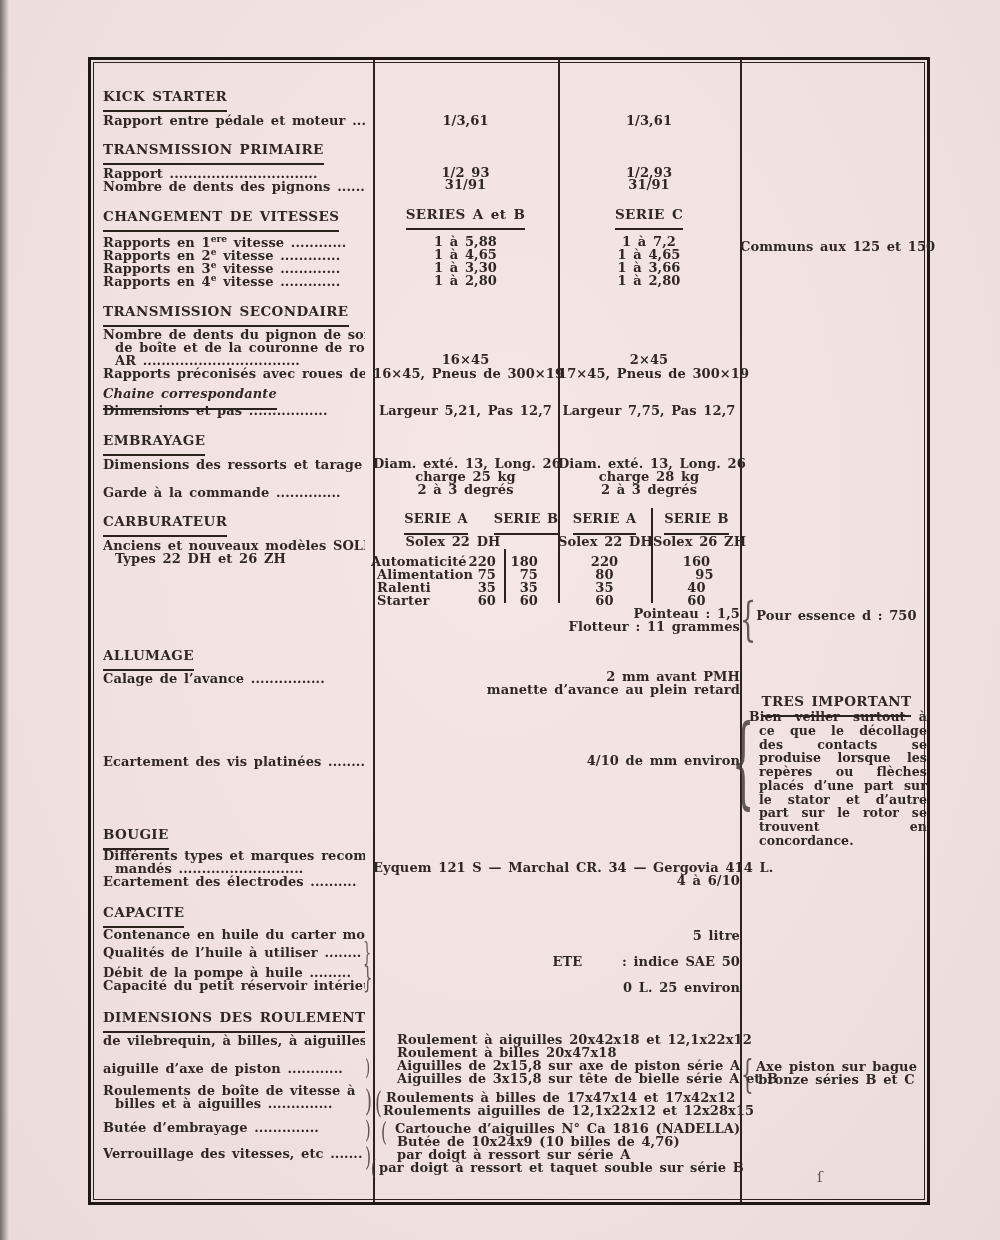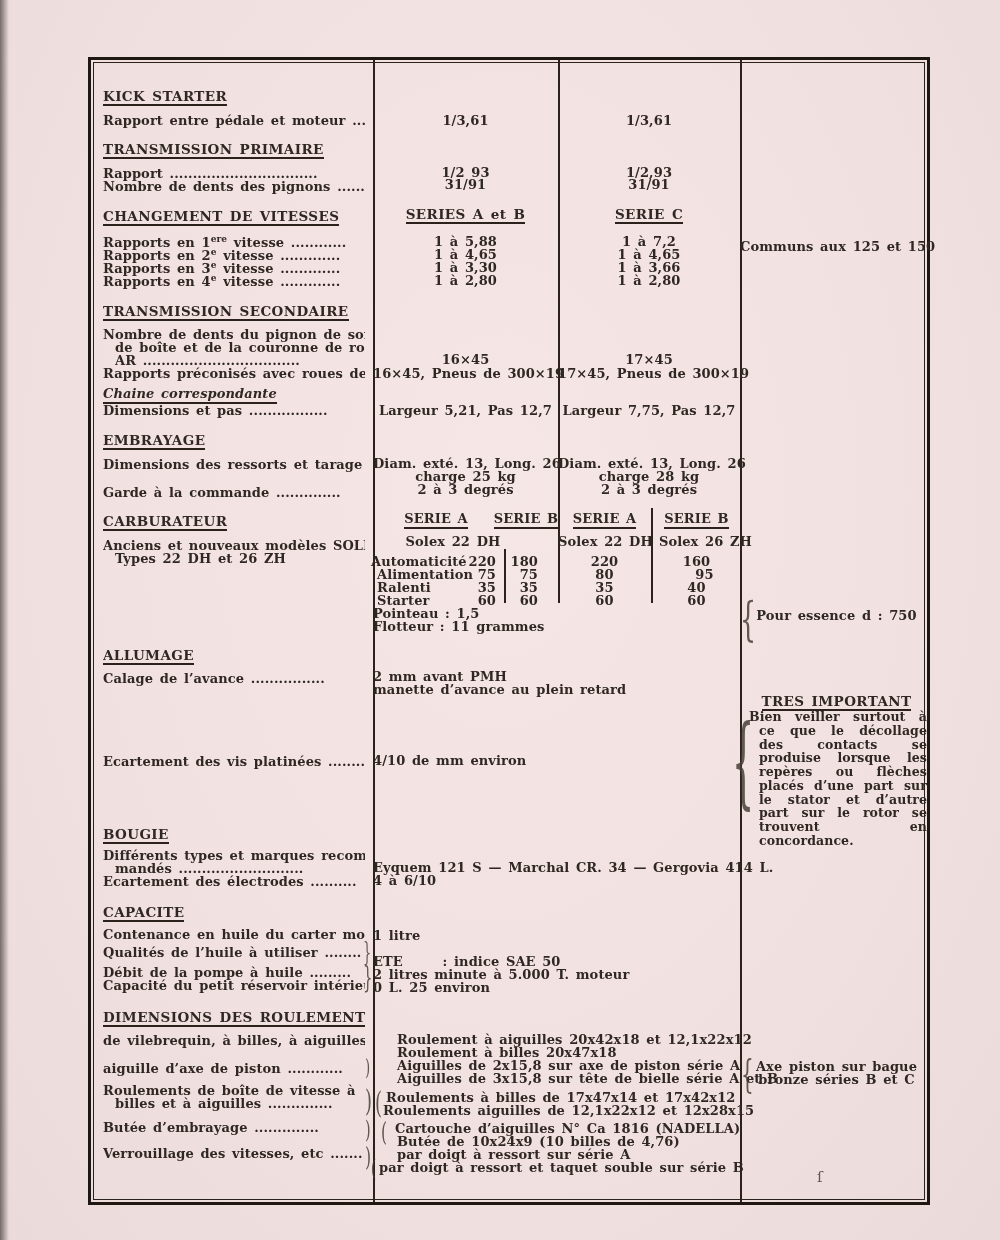--- a/index.html
+++ b/index.html
@@ -21,25 +21,25 @@
     box-sizing:border-box;
   }
   .sheet::after{
     content:"";position:absolute;inset:2px;border:1px solid #2a221b;pointer-events:none;
   }
   .vline{position:absolute;width:1.5px;background:#2a221b;}
   .cell{position:absolute;white-space:nowrap;font-size:13px;font-weight:700;word-spacing:2px;letter-spacing:.1px;line-height:1.05;}
   .lbl{left:12px;width:262px;overflow:hidden;}
   .lbl2{left:24px;width:250px;overflow:hidden;}
   .head{font-size:13.5px;letter-spacing:.4px;}
-  .u{border-bottom:2px solid #2a221b;padding-bottom:1px;display:inline-block;}
+  .u{border-bottom:2px solid #2a221b;padding-bottom:7px;display:inline-block;}
   .it{font-style:italic;}
   .va{left:282px;width:185px;text-align:center;}
   .vb{left:467px;width:182px;text-align:center;}
-  .vs{left:282px;width:367px;text-align:left;}
+  .vs{left:282px;width:367px;text-align:right;}
   .vn{left:649px;width:193px;text-align:center;}
   .rt{text-align:right;}
   .note-body{
     left:658px;width:178px;font-size:12.5px;font-weight:700;
     text-align:justify;white-space:normal;line-height:1.1;
     padding-left:10px;text-indent:-10px;box-sizing:border-box;
   }
   .brace{position:absolute;font-weight:400;color:#48403a;opacity:.85;transform-origin:top left;line-height:1;}
   .pre{white-space:pre;}
   sup{font-size:9px;}
@@ -142,50 +142,49 @@
     <div class="cell rt" style="left:407px;width:40px;top:534px">60</div>
 
     <div class="cell vb" style="top:54px">1/3,61</div>
     <div class="cell vb" style="top:106px">1/2,93</div>
     <div class="cell vb" style="top:118px">31/91</div>
     <div class="cell vb head" style="top:147px"><span class="u">SERIE C</span></div>
     <div class="cell vb" style="top:175px">1 à 7,2</div>
     <div class="cell vb" style="top:188px">1 à 4,65</div>
     <div class="cell vb" style="top:201px">1 à 3,66</div>
     <div class="cell vb" style="top:214px">1 à 2,80</div>
-    <div class="cell vb" style="top:293px">17×45</div>
+    <div class="cell vb" style="top:293px">2×45</div>
     <div class="cell vb" style="top:307px">17×45, Pneus de 300×19</div>
     <div class="cell vb" style="top:344px">Largeur 7,75, Pas 12,7</div>
     <div class="cell vb" style="top:397px">Diam. exté. 13, Long. 26</div>
     <div class="cell vb" style="top:410px">charge 28 kg</div>
     <div class="cell vb" style="top:423px">2 à 3 degrés</div>
 
     <div class="cell" style="left:467px;width:93px;top:452px;text-align:center"><span class="u">SERIE A</span></div>
     <div class="cell" style="left:562px;width:87px;top:452px;text-align:center"><span class="u">SERIE B</span></div>
     <div class="cell" style="left:467px;width:93px;top:475px;text-align:center">Solex 22 DH</div>
-    <div class="cell" style="left:562px;width:99px;top:475px;text-align:right">Solex 26 ZH</div>
+    <div class="cell" style="left:562px;width:99px;top:475px;text-align:left">Solex 26 ZH</div>
     <div class="cell" style="left:467px;width:93px;top:495px;text-align:center">220</div>
     <div class="cell" style="left:562px;width:87px;top:495px;text-align:center">160</div>
     <div class="cell" style="left:467px;width:93px;top:508px;text-align:center">80</div>
     <div class="cell" style="left:562px;width:103px;top:508px;text-align:center">95</div>
     <div class="cell" style="left:467px;width:93px;top:521px;text-align:center">35</div>
     <div class="cell" style="left:562px;width:87px;top:521px;text-align:center">40</div>
     <div class="cell" style="left:467px;width:93px;top:534px;text-align:center">60</div>
     <div class="cell" style="left:562px;width:87px;top:534px;text-align:center">60</div>
 
     <div class="cell vs" style="top:547px">Pointeau : 1,5</div>
     <div class="cell vs" style="top:560px">Flotteur : 11 grammes</div>
     <div class="cell vs" style="top:610px">2 mm avant PMH</div>
     <div class="cell vs" style="top:623px">manette d’avance au plein retard</div>
     <div class="cell vs" style="top:694px">4/10 de mm environ</div>
     <div class="cell vs" style="top:801px">Eyquem 121 S — Marchal CR. 34 — Gergovia 414 L.</div>
     <div class="cell vs" style="top:814px">4 à 6/10</div>
-    <div class="cell vs" style="top:869px">1 litre</div>
+    <div class="cell vs" style="top:869px">5 litre</div>
     <div class="cell vs pre" style="top:895px">ETE      : indice SAE 50</div>
-    <div class="cell vs" style="top:908px">2 litres minute à 5.000 T. moteur</div>
     <div class="cell vs" style="top:921px">0 L. 25 environ</div>
 
     <div class="cell" style="left:306px;top:973px">Roulement à aiguilles 20x42x18 et 12,1x22x12</div>
     <div class="cell" style="left:306px;top:986px">Roulement à billes 20x47x18</div>
     <div class="cell" style="left:306px;top:999px">Aiguilles de 2x15,8 sur axe de piston série A</div>
     <div class="cell" style="left:306px;top:1012px">Aiguilles de 3x15,8 sur tête de bielle série A et B</div>
     <div class="cell" style="left:295px;top:1031px">Roulements à billes de 17x47x14 et 17x42x12</div>
     <div class="cell" style="left:292px;top:1044px">Roulements aiguilles de 12,1x22x12 et 12x28x15</div>
     <div class="cell" style="left:304px;top:1062px">Cartouche d’aiguilles N° Ca 1816 (NADELLA)</div>
     <div class="cell" style="left:306px;top:1075px">Butée de 10x24x9 (10 billes de 4,76)</div>

